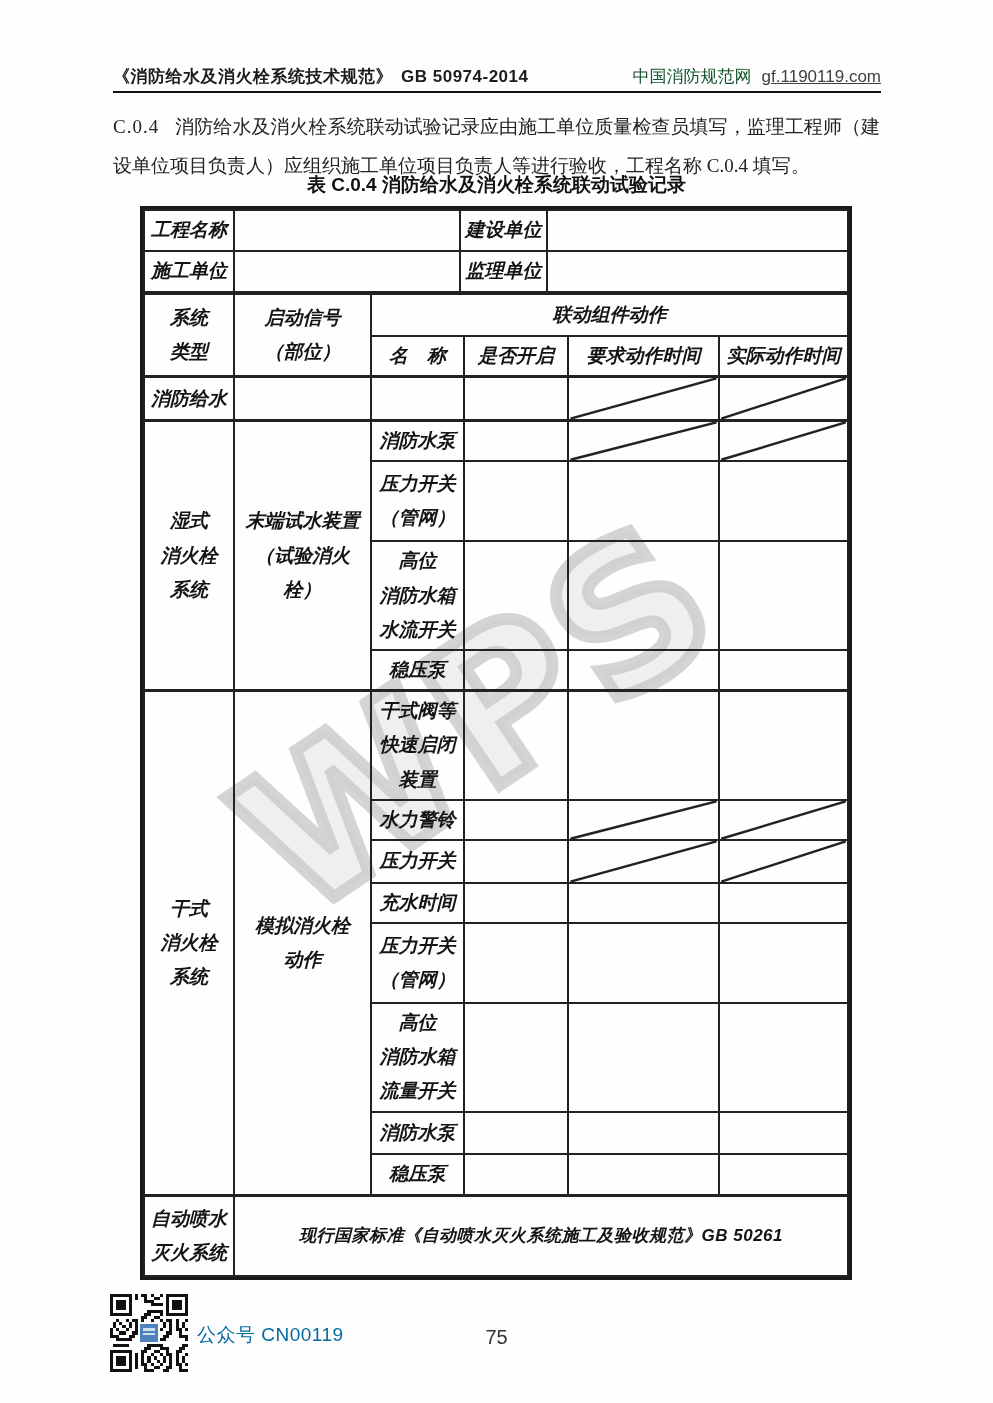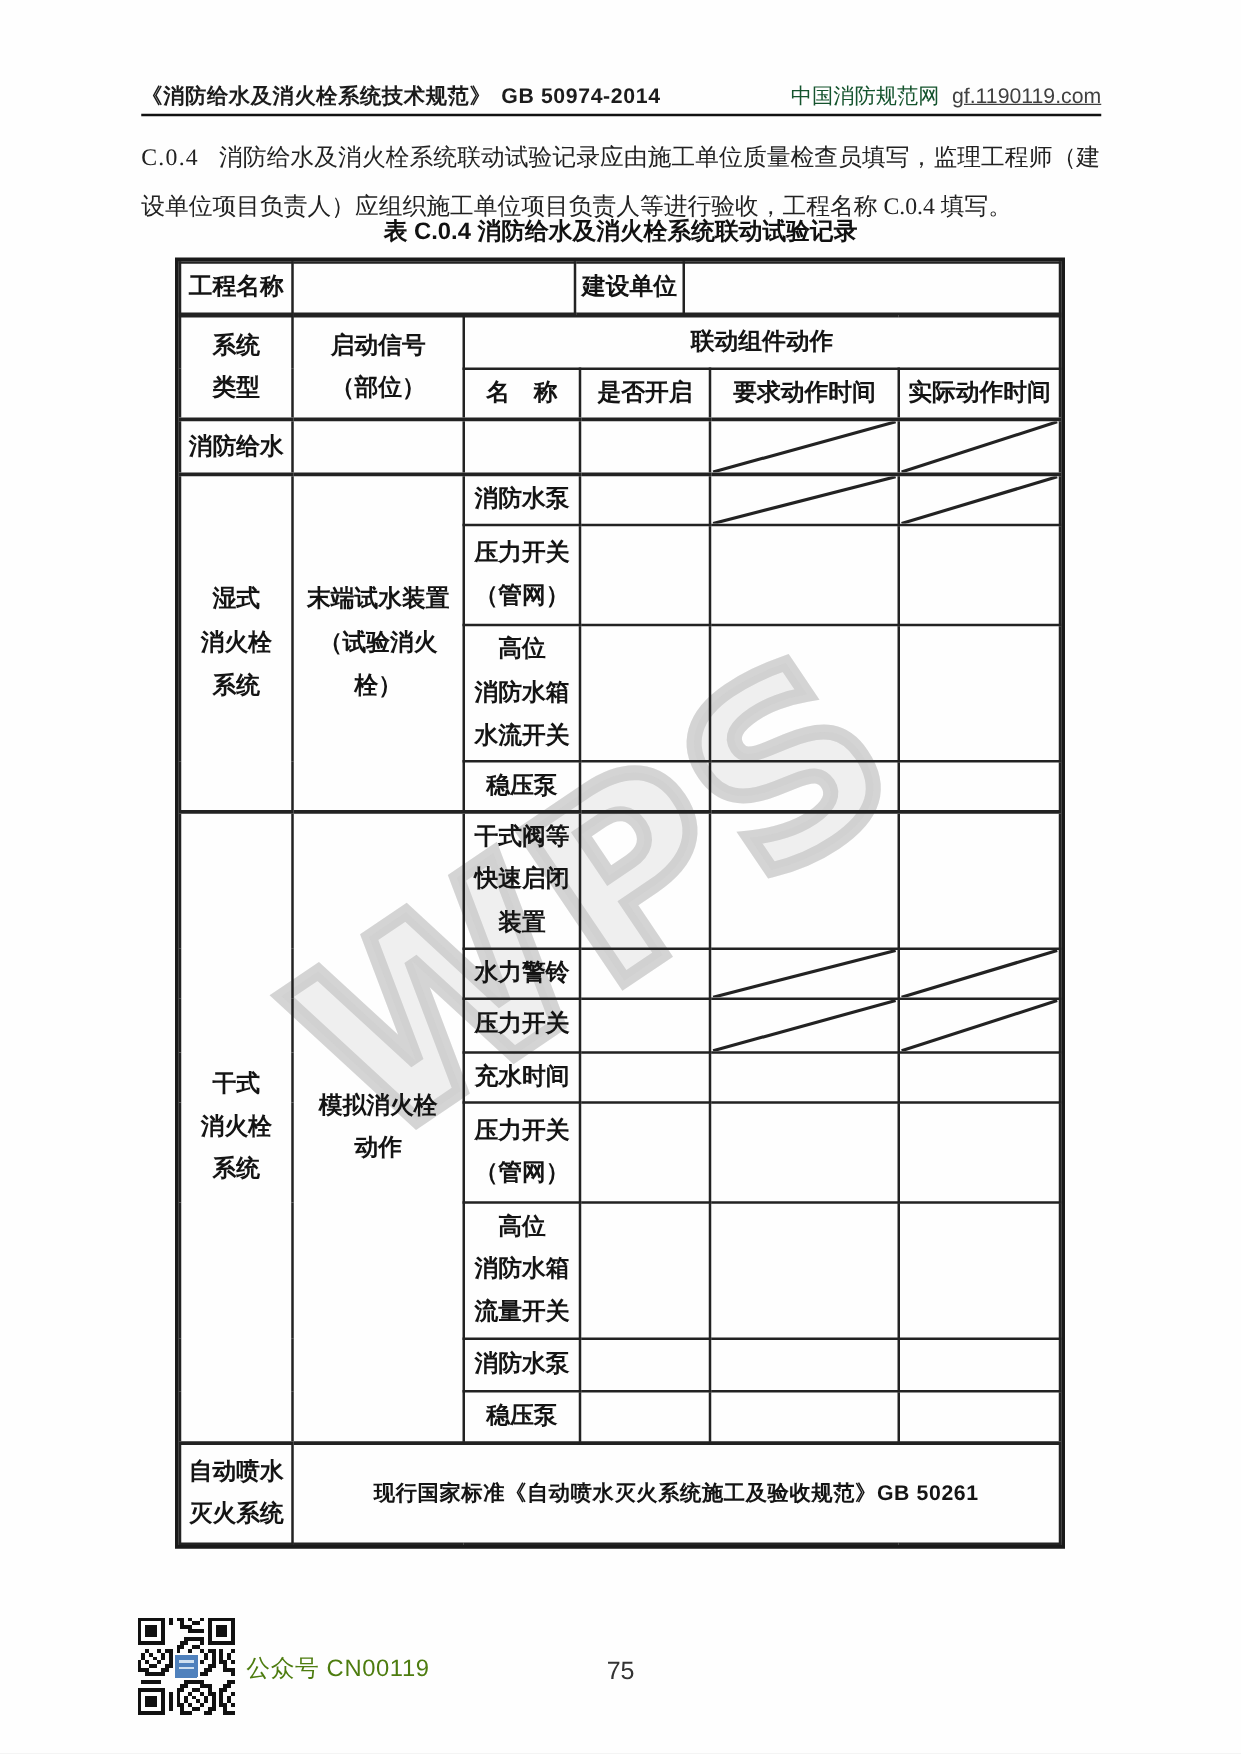--- a/index.html
+++ b/index.html
@@ -83,20 +83,21 @@
     left: 140px; top: 206px;
     width: 712px;
     z-index: 2;
     border: 3px solid #1a1a1a;
     background: transparent;
   }
   .doc-table table {
     width: 100%;
     border-collapse: collapse;
     table-layout: fixed;
+    font-style: italic;
   }
   .doc-table td {
     border: 2px solid #222;
     text-align: center;
     vertical-align: middle;
     font-weight: bold;
     font-size: 19px;
     line-height: 1.8;
     white-space: pre-line;
     color: #141414;
@@ -113,21 +114,21 @@
     position: absolute;
     left: 110px; top: 1294px;
     width: 78px; height: 78px;
     z-index: 2;
   }
   .qr svg { width: 100%; height: 100%; display: block; }
   .wechat-label {
     position: absolute;
     left: 197px; top: 1322px;
     font-size: 19px;
-    color: #4d7c0f;
+    color: #0369a1;
     letter-spacing: 0.5px;
     z-index: 2;
   }
   .page-number {
     position: absolute;
     left: 0; right: 0; top: 1326px;
     text-align: center;
     font-size: 20px;
     color: #333;
     z-index: 2;
@@ -164,20 +165,26 @@
           <col style="width:90px">
           <col style="width:226px">
           <col style="width:87px">
           <col>
         </colgroup>
       <tbody>
           <tr style="height:41px">
         <td>工程名称</td>
         <td></td>
         <td>建设单位</td>
+        <td></td>
+      </tr>
+      <tr style="height:41px">
+        <td>施工单位</td>
+        <td></td>
+        <td>监理单位</td>
         <td></td>
       </tr>
     </tbody>
       </table>
 
     <table>
       <colgroup>
         <col style="width:90px">
           <col style="width:137px">
           <col style="width:93px">

